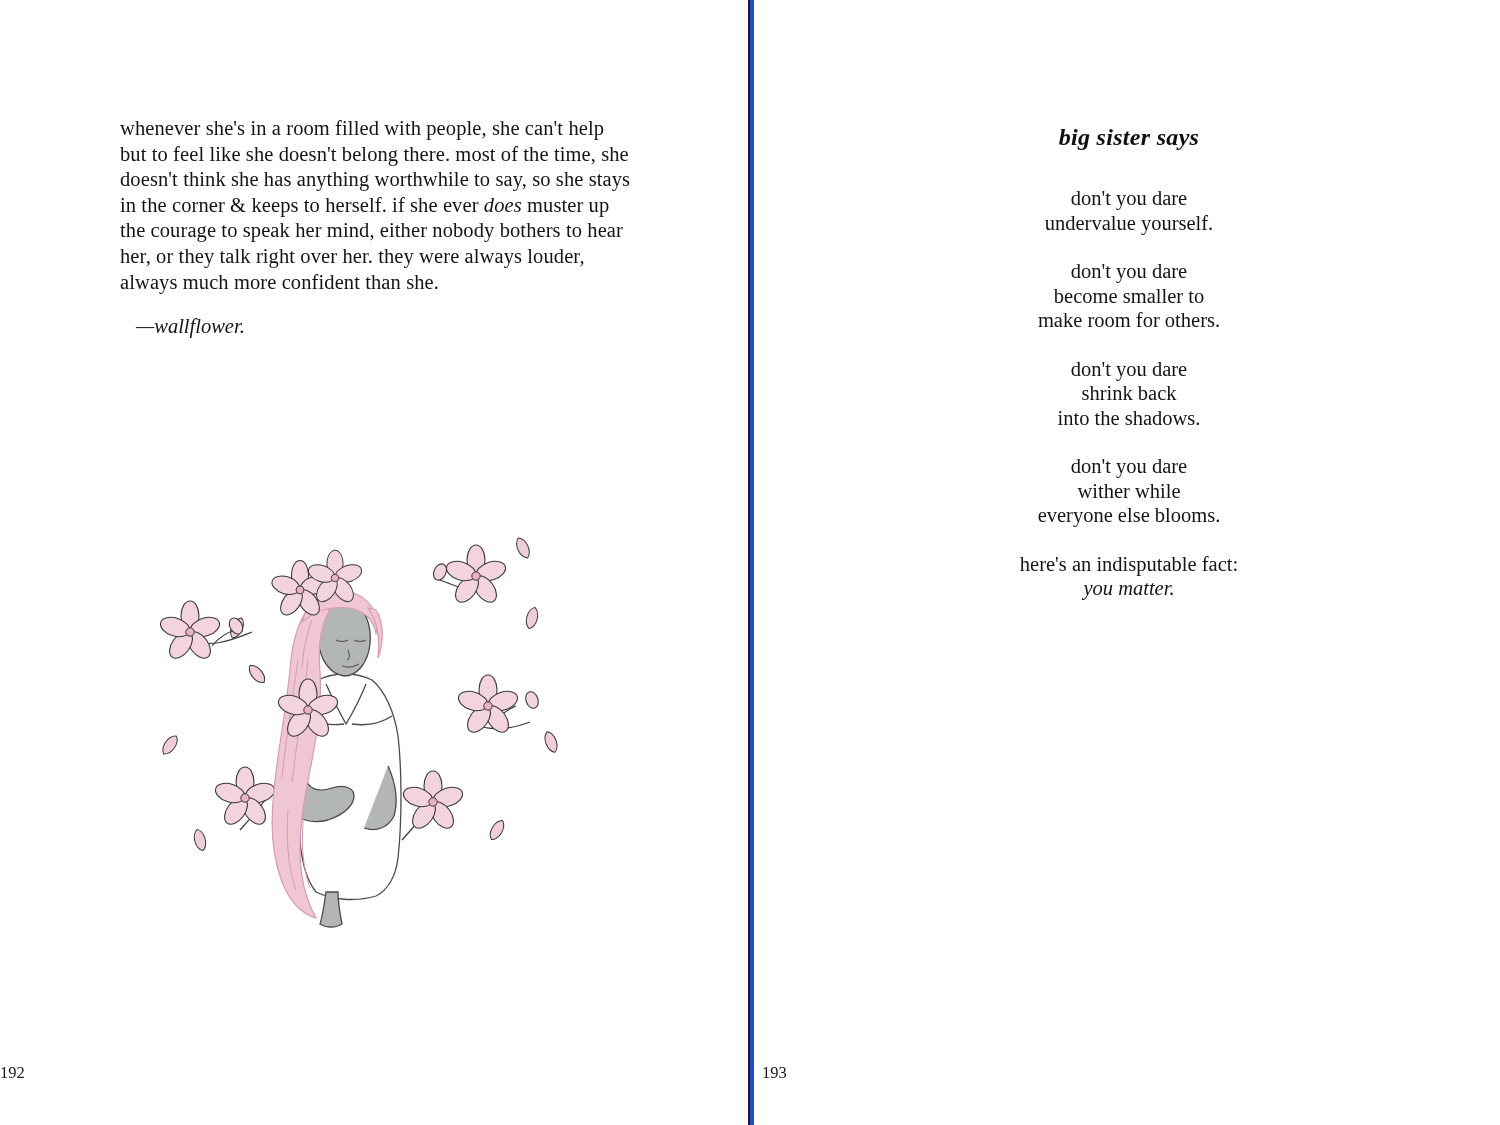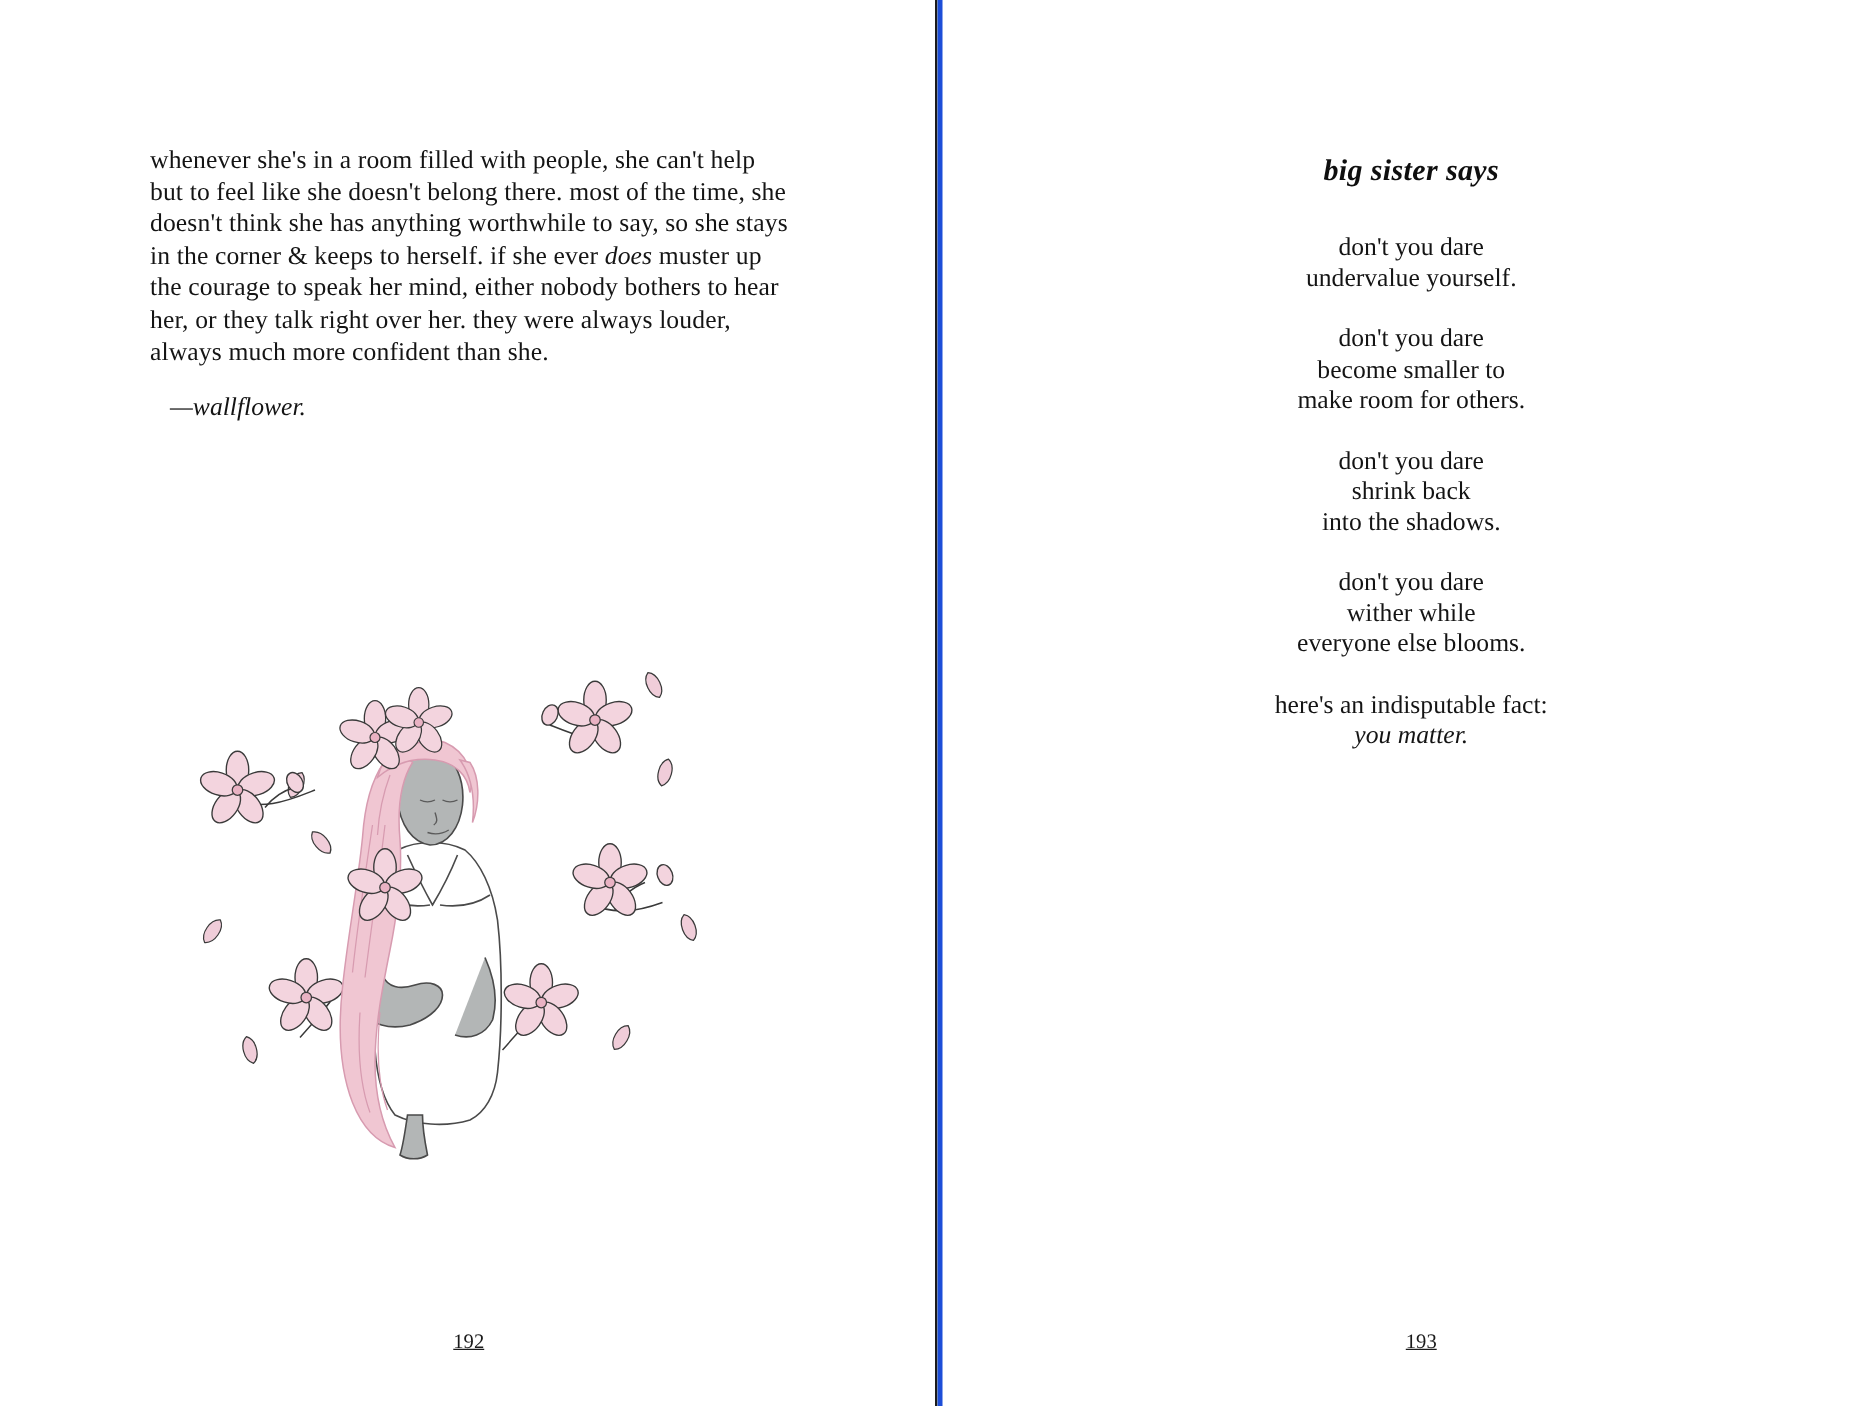--- a/index.html
+++ b/index.html
@@ -101,24 +101,23 @@
     white-space: pre;
   }
   .stanza .ital {
     font-style: italic;
   }
   .folio {
     position: absolute;
     bottom: 42px;
     left: 0;
     width: 750px;
-    text-align: center;
+    text-align: left;
     font-size: 16.5px;
     color: #1a1a1a;
-    text-decoration: underline;
   }
   .folio-left { padding-right: 10px; }
   .folio-right { padding-left: 8px; }
 </style>
 </head>
 <body>
 
 <div class="spread">
 
   <div class="page page-left">

